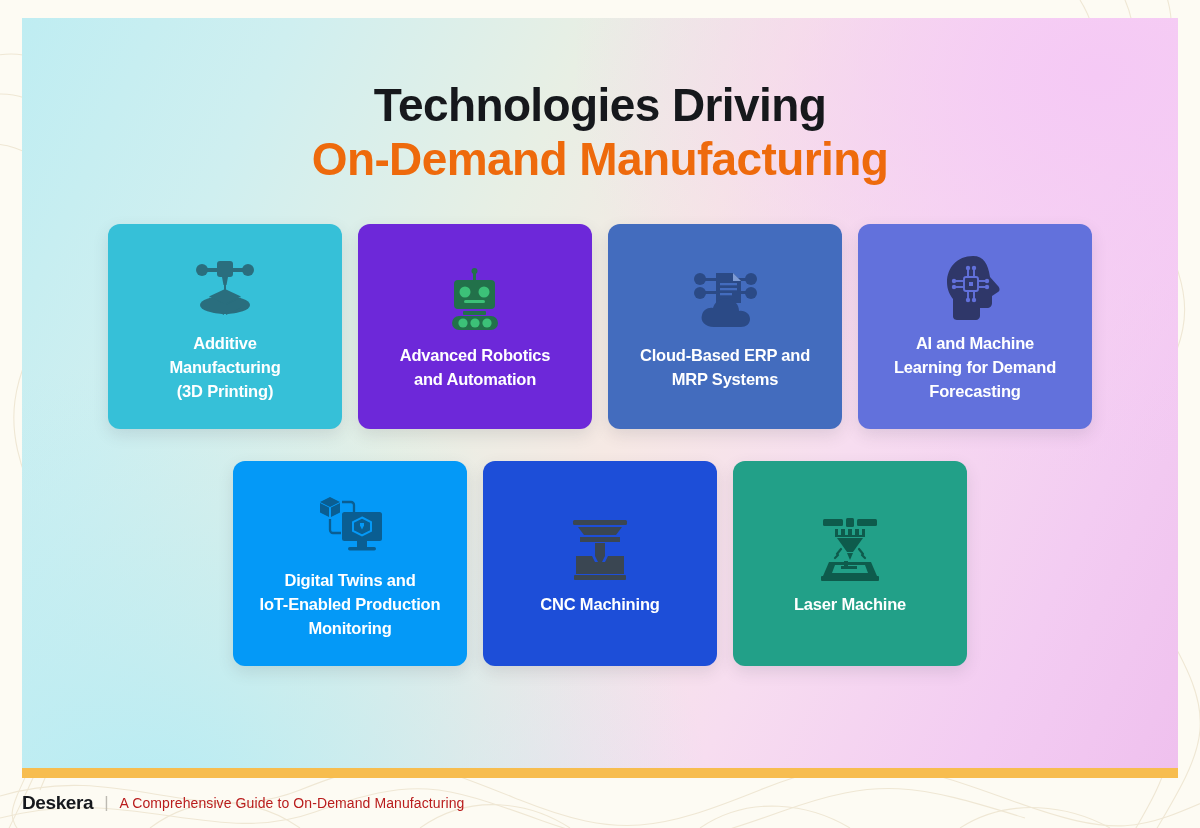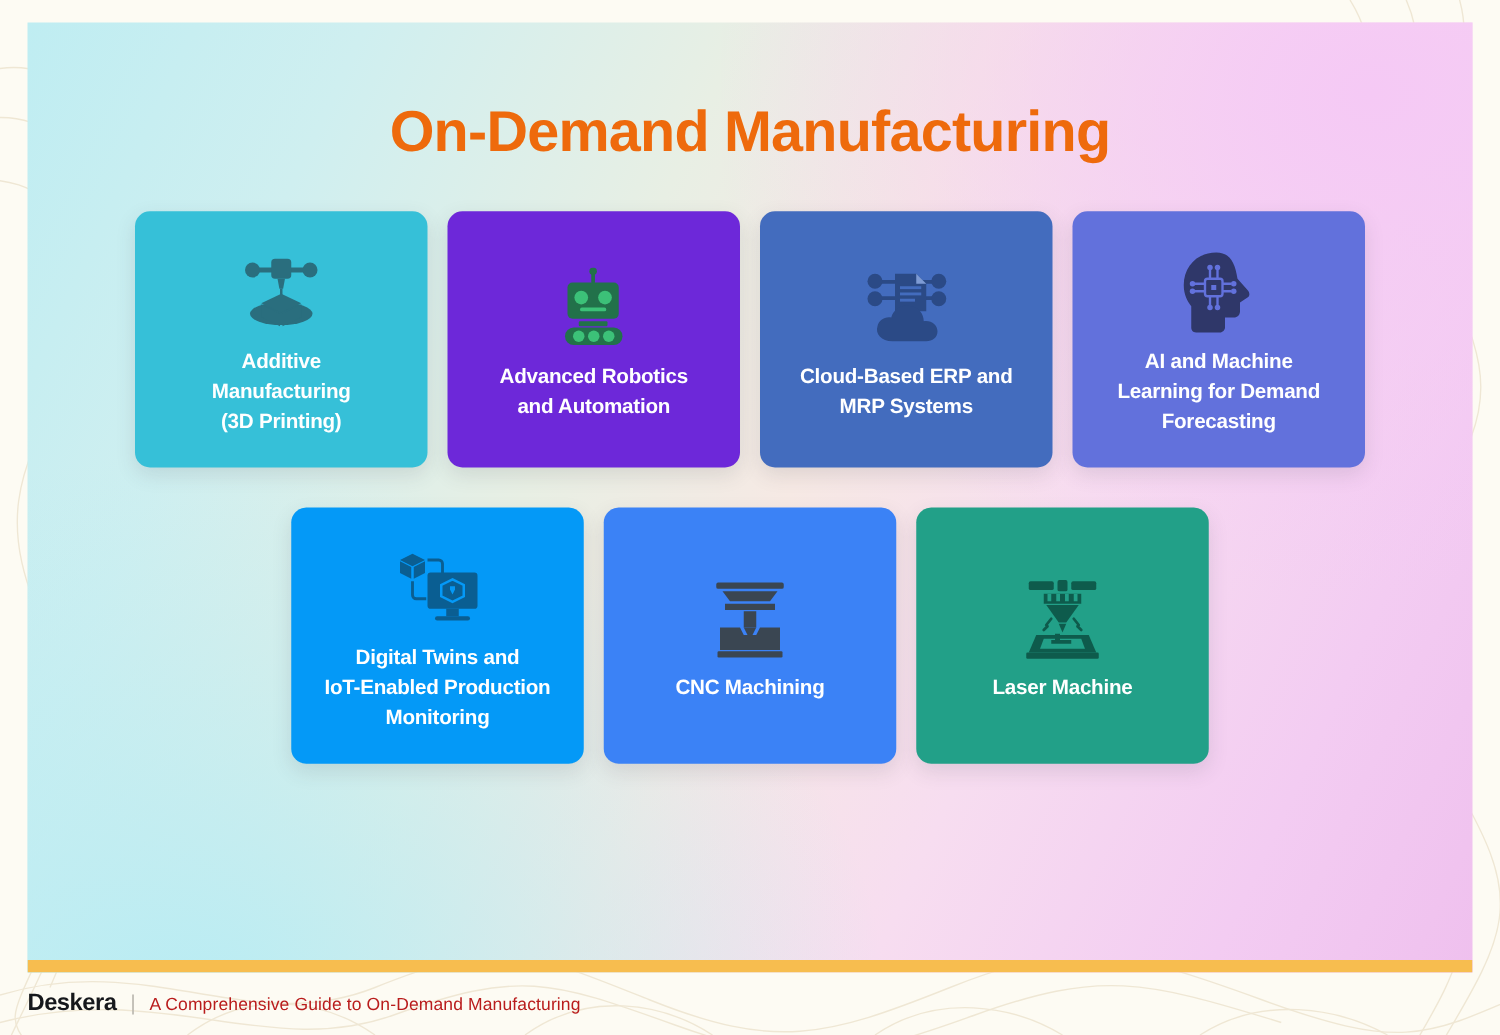--- a/index.html
+++ b/index.html
@@ -166,20 +166,21 @@
 
 <div class="panel">
   <div class="panel-glow-left"></div>
   <div class="panel-glow-right"></div>
   <div class="panel-bottom-bar"></div>
 </div>
 
 <div class="content">
 
   <div class="title-block">
+    <div class="title-line1">Technologies Driving</div>
     <div class="title-line2">On-Demand Manufacturing</div>
   </div>
 
   <div class="cards-row row1">
 
     <div class="card r1" style="background:#36C0D8">
       <div class="card-icon">
         <svg width="72" height="66" viewBox="0 0 72 66" fill="#2A6E7E">
           <ellipse cx="36" cy="50" rx="25" ry="9"></ellipse>
           <rect x="16" y="13" width="40" height="4" rx="2"></rect>
@@ -299,21 +300,21 @@
             <path d="M47 24.5 L56 29 V38 L47 42.5 L38 38 V29 Z"></path>
           </g>
           <path d="M45 30 h4 v2.5 l-2 4 -2 -4 Z" fill="#0499F7"></path>
         </svg>
       </div>
       <div class="card-label">Digital Twins and
 IoT-Enabled Production
 Monitoring</div>
     </div>
 
-    <div class="card r2" style="background:#3b82f6">
+    <div class="card r2" style="background:#1d4ed8">
       <div class="card-icon">
         <svg width="64" height="66" viewBox="0 0 64 66" fill="#3A4652">
           <rect x="5" y="4" width="54" height="5" rx="1.5"></rect>
           <path d="M10 11 H54 L48 19 H16 Z"></path>
           <rect x="12" y="21" width="40" height="5"></rect>
           <rect x="27" y="27" width="10" height="13"></rect>
           <path d="M27 40 L37 40 L32 50 Z"></path>
           <path d="M8 40 H24 L27 46 H37 L40 40 H56 V58 H8 Z"></path>
           <rect x="6" y="59" width="52" height="5" rx="1"></rect>
         </svg>

